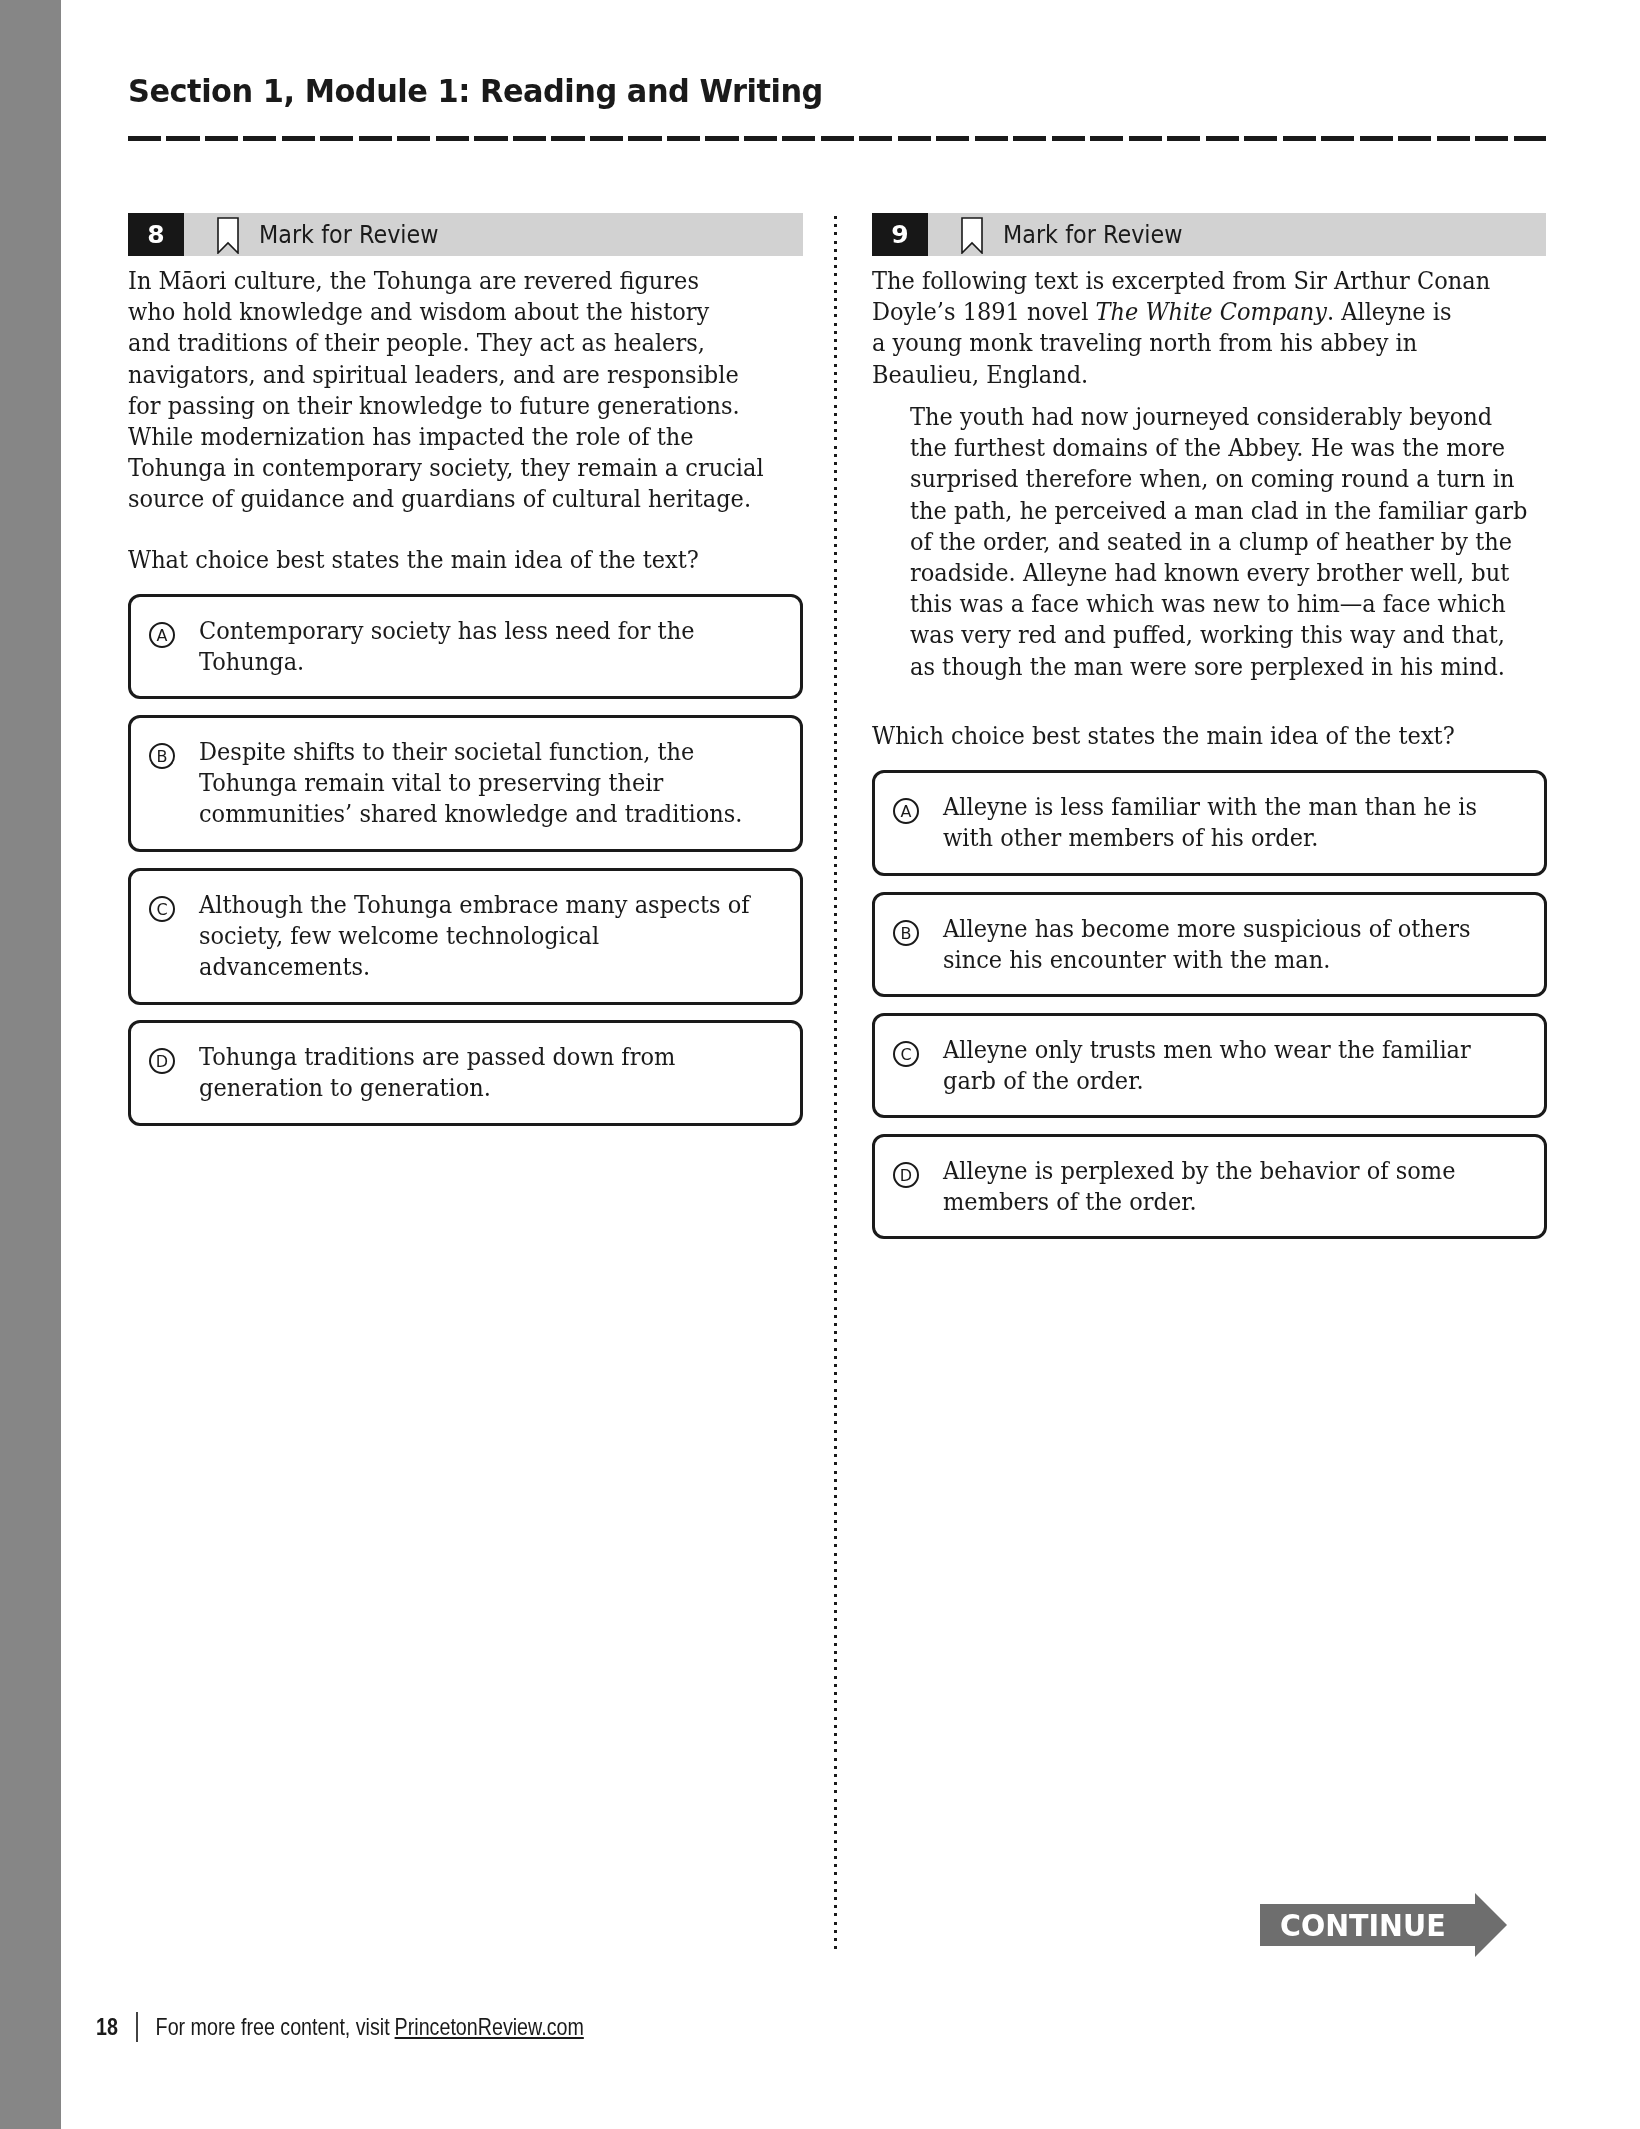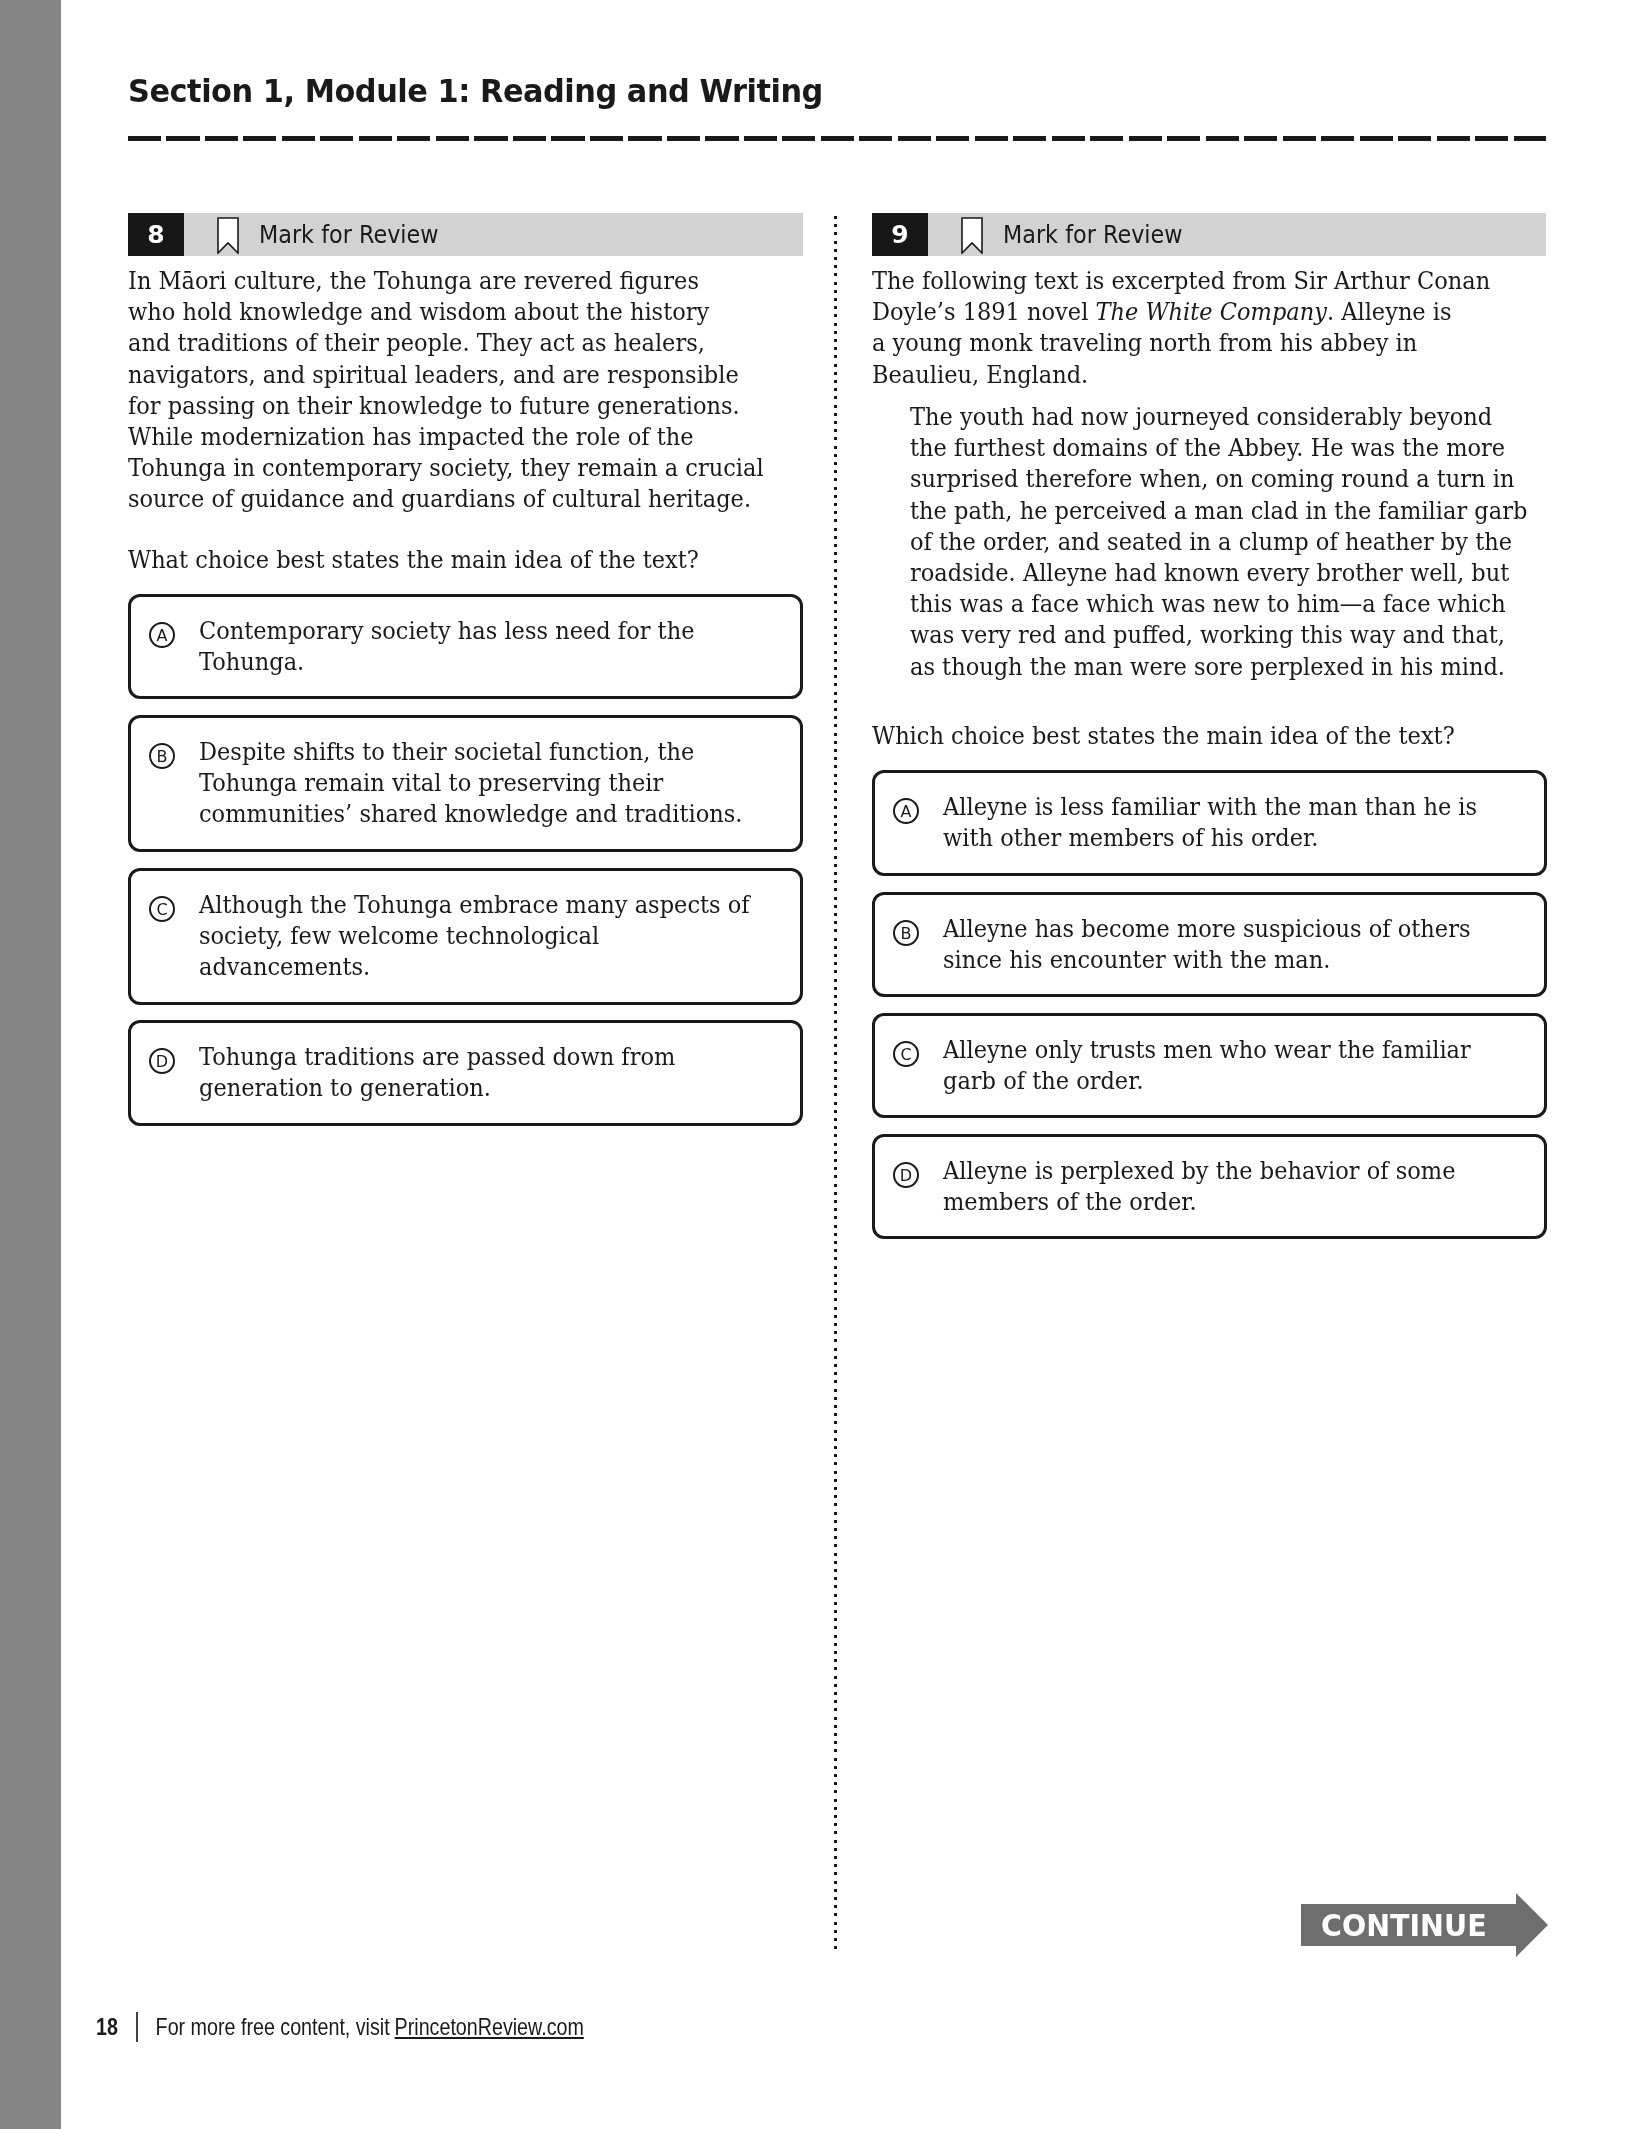--- a/index.html
+++ b/index.html
@@ -50,21 +50,21 @@
     position: absolute; left: 18px; width: 26px; height: 26px; border: 2.5px solid #1a1a1a;
     border-radius: 50%; box-sizing: border-box;
     font-family: "DejaVu Sans", "Liberation Sans", sans-serif; font-size: 16px;
     display: flex; align-items: center; justify-content: center; color: #1a1a1a;
   }
   .choice .ctext {
     position: absolute; left: 68px; font-size: 25px; line-height: 31.2px; white-space: nowrap;
     transform: scaleX(0.9); transform-origin: left top;
   }
   .choice .ctext .line { display: block; }
-  .continue { position: absolute; left: 1301px; top: 1893px; width: 248px; height: 64px; }
+  .continue { position: absolute; left: 1260px; top: 1893px; width: 248px; height: 64px; }
   .continue svg { position: absolute; left: 0; top: 0; }
   .continue-label {
     position: absolute; left: 20px; top: 11px; height: 43px; line-height: 43px;
     font-family: "DejaVu Sans", "Liberation Sans", sans-serif; font-weight: bold;
     font-size: 31px; color: #ffffff; transform: scaleX(0.92); transform-origin: left center;
   }
   .footer {
     position: absolute; left: 96px; top: 2010px; height: 34px;
     font-family: "Liberation Sans", "DejaVu Sans", sans-serif; font-size: 24px; color: #1a1a1a;
     display: flex; align-items: center; transform: scaleX(0.82); transform-origin: left center;

